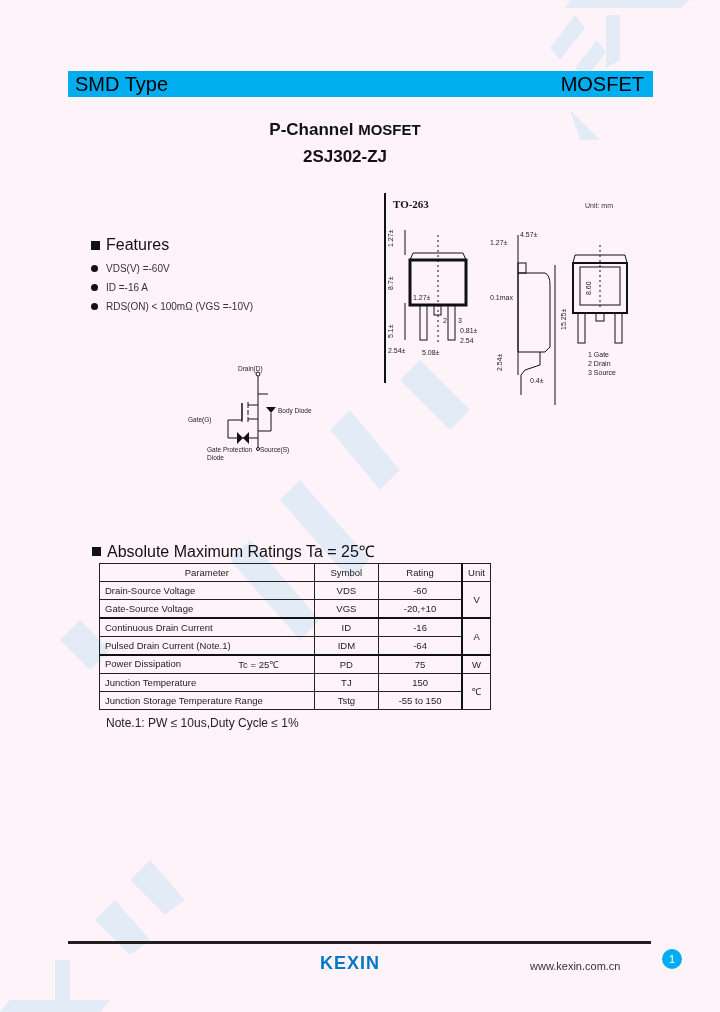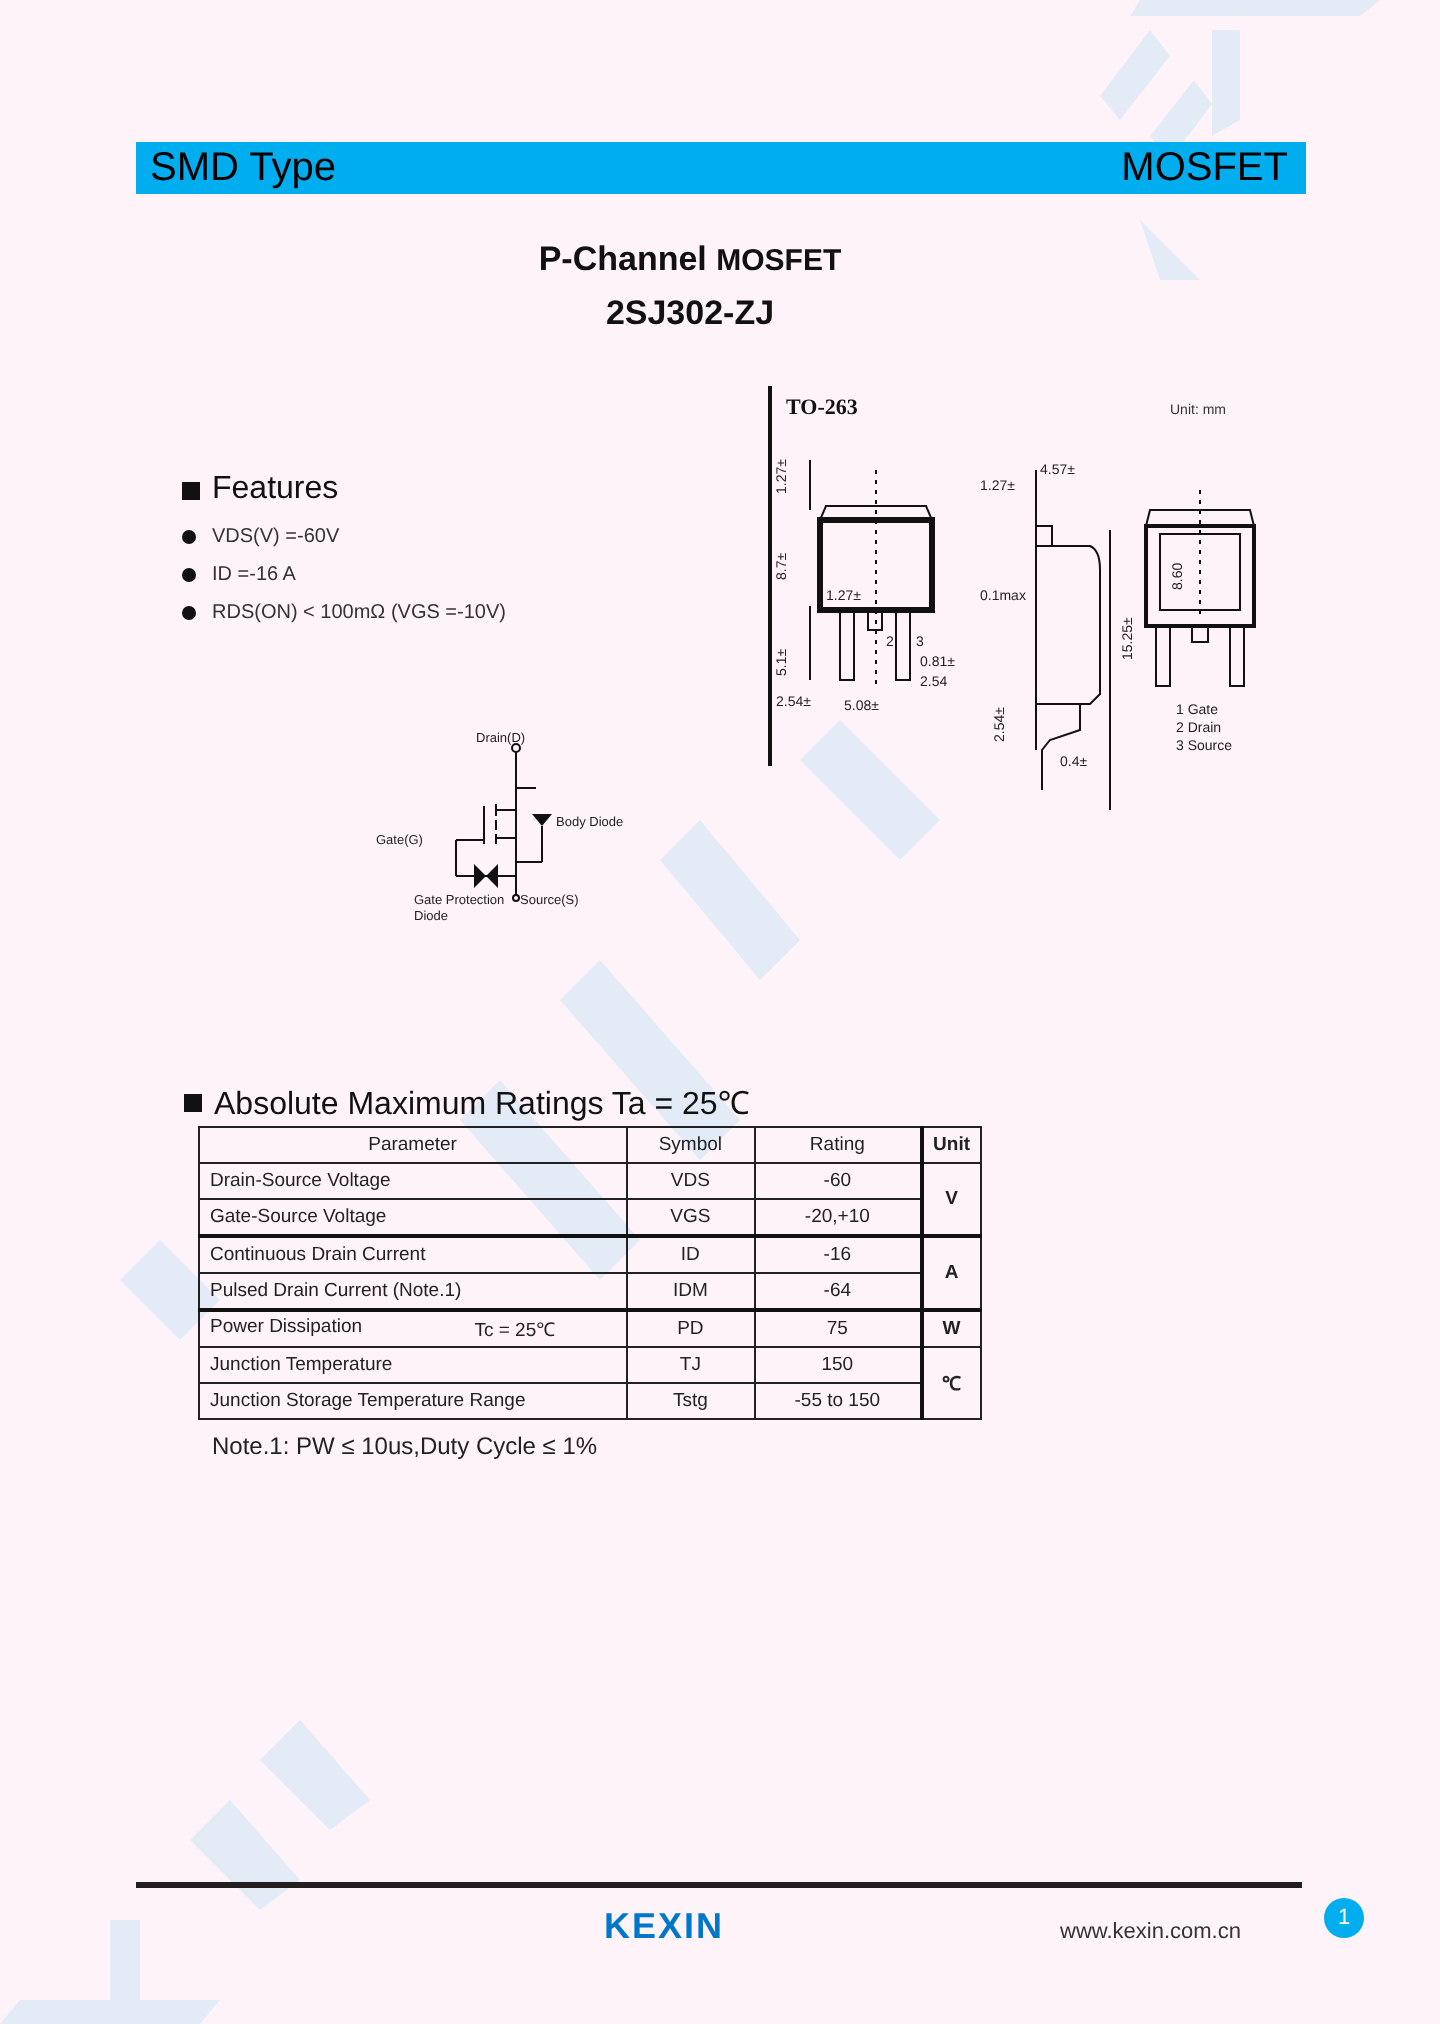--- a/index.html
+++ b/index.html
@@ -30,25 +30,25 @@
   .pkg-unit { position:absolute; left:585px; top:202px; font-size:7px; color:#333; }
 
   .ratings-head { position:absolute; left:92px; top:540px; }
   table.rt {
     position:absolute; left:99px; top:563px; width:392px;
     border-collapse:collapse; font-size:9.5px; color:#222;
   }
   table.rt td { border:1px solid #222; height:17px; padding:0 5px; }
   table.rt td.c { text-align:center; }
   table.rt tr.thick td { border-top:2px solid #111; }
-  table.rt td.unit { border-left:2px solid #111;font-weight:bold; }
+  table.rt td.unit { border-left:2px solid #111; }
   .note { position:absolute; left:106px; top:716px; font-size:12px; color:#222; }
 
   .footer-line { position:absolute; left:68px; top:941px; width:583px; height:3px; background:#231f20; }
-  .logo { position:absolute; left:302px; top:953px; font-weight:bold; font-size:18px; color:#0077c8; letter-spacing:1px; }
+  .logo { position:absolute; left:320px; top:953px; font-weight:bold; font-size:18px; color:#0077c8; letter-spacing:1px; }
   .site { position:absolute; left:530px; top:960px; font-size:11px; color:#333; }
   .page-num {
     position:absolute; left:662px; top:949px; width:20px; height:20px; border-radius:50%;
     background:#00aeef; color:#fff; font-size:11px; text-align:center; line-height:20px;
   }
   svg text { font-family:"Liberation Sans", sans-serif; }
 </style>
 </head>
 <body>
 

